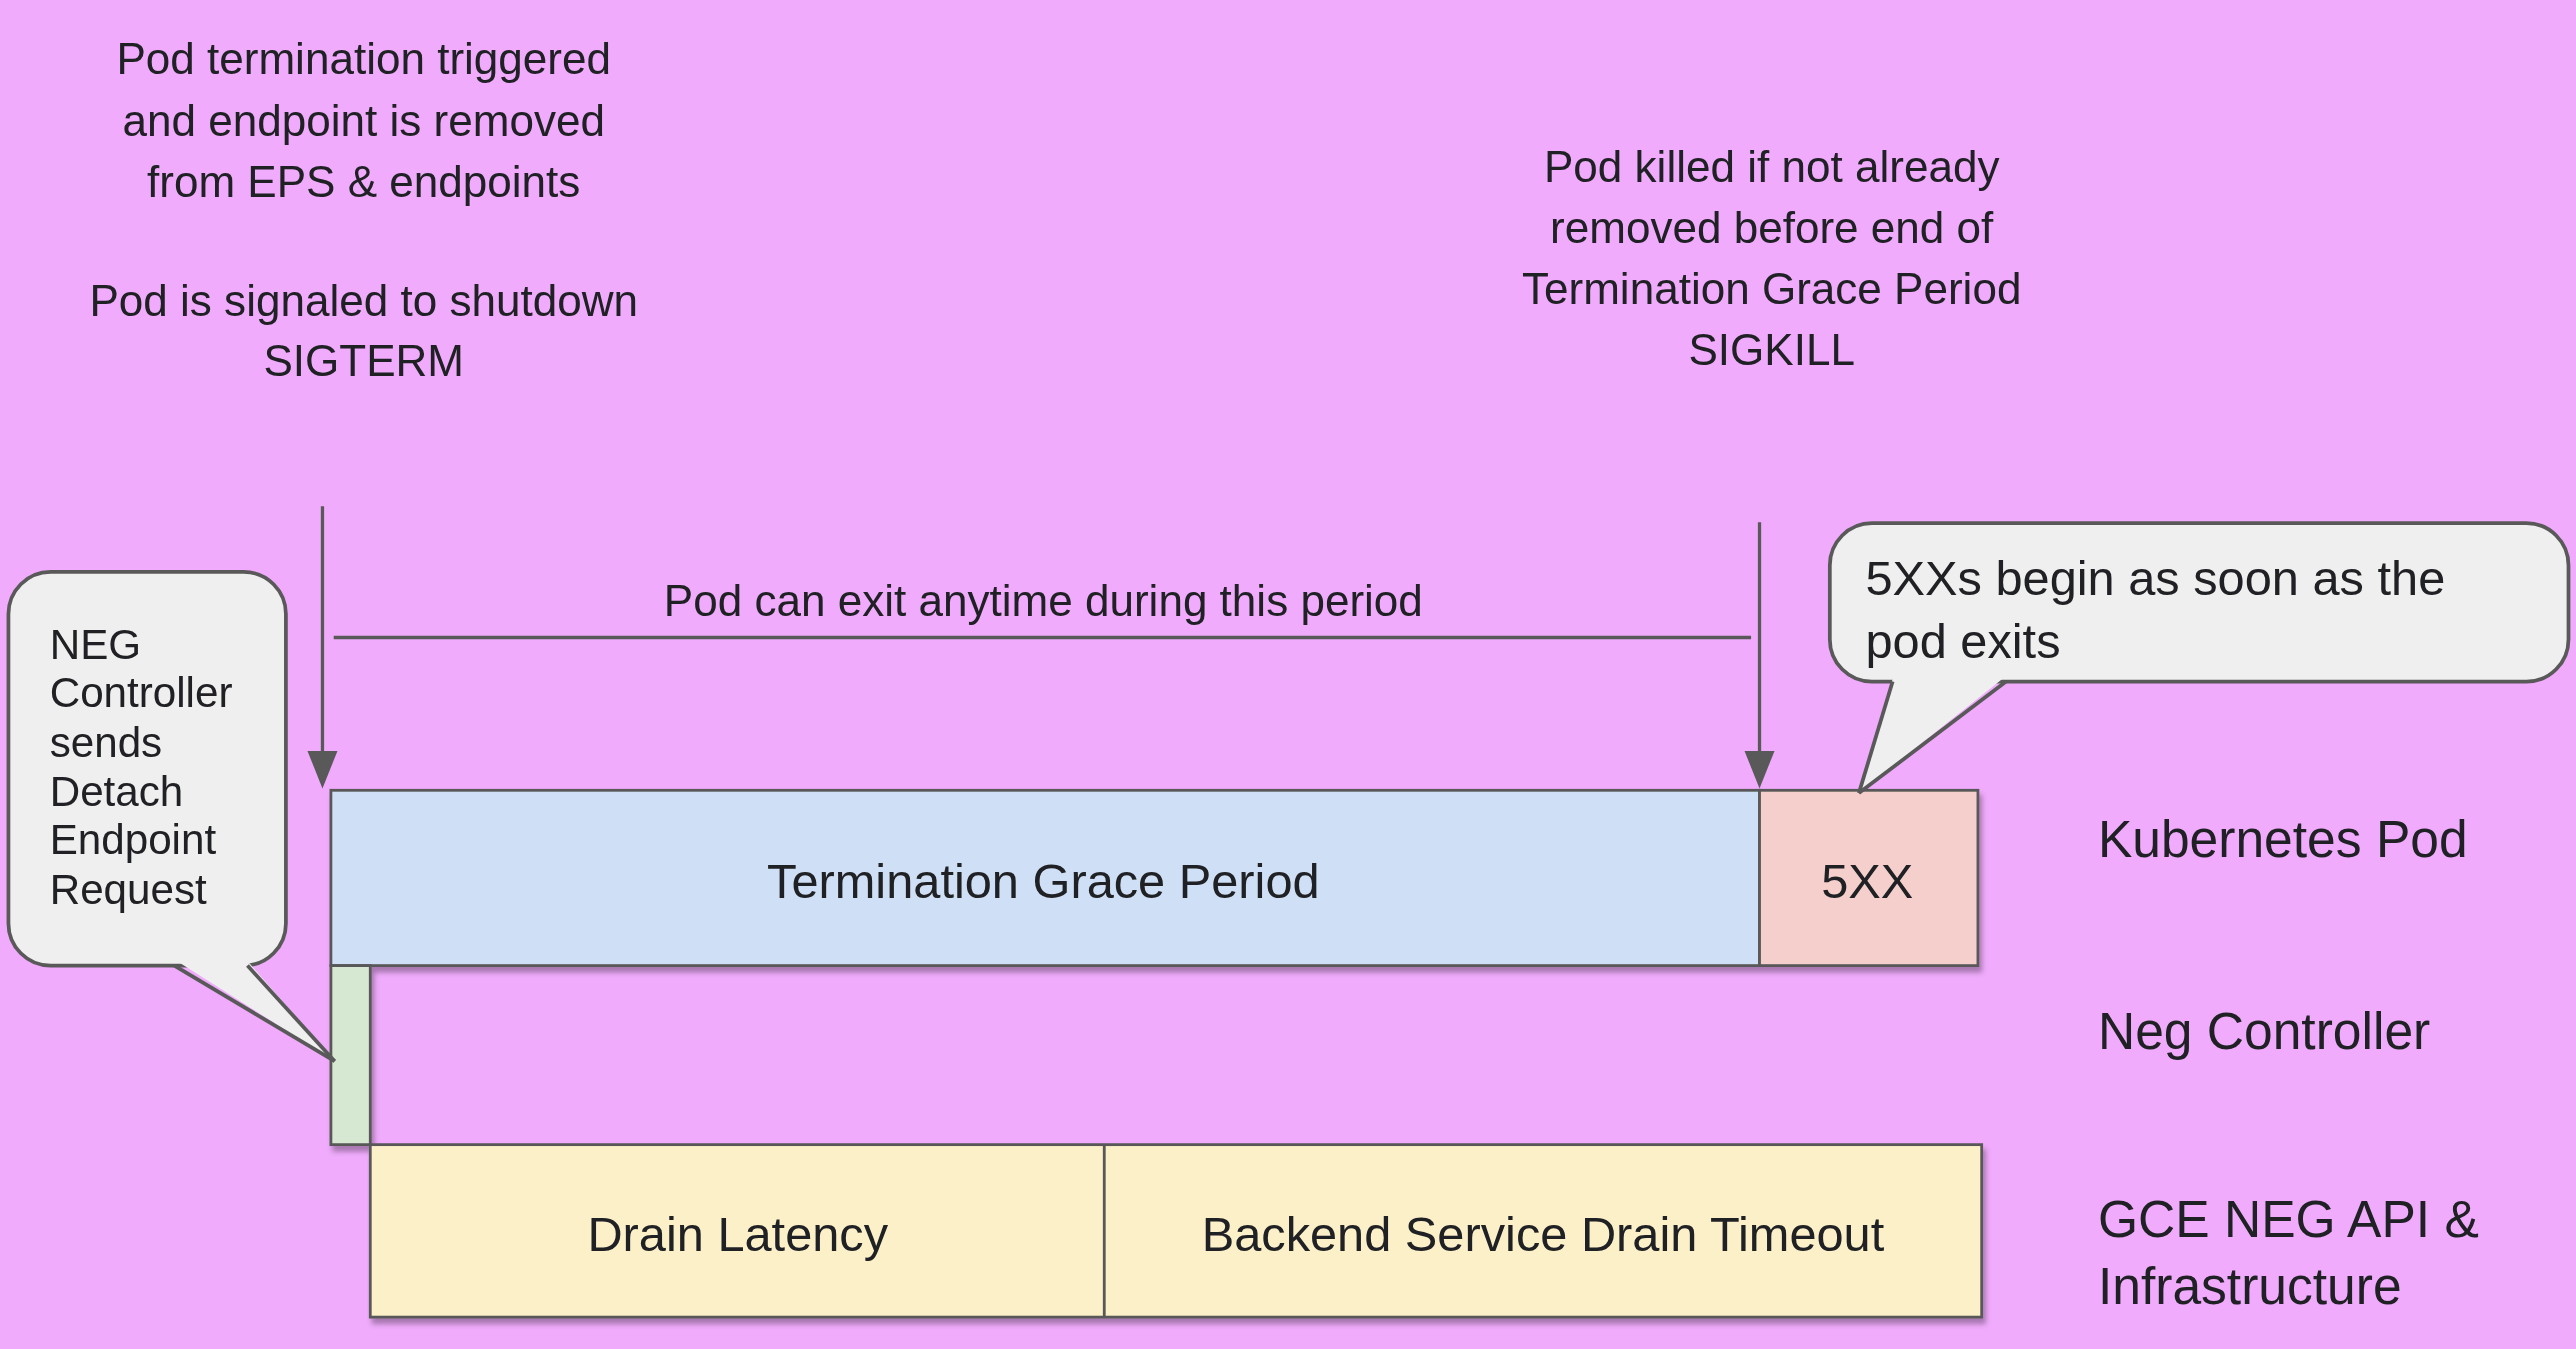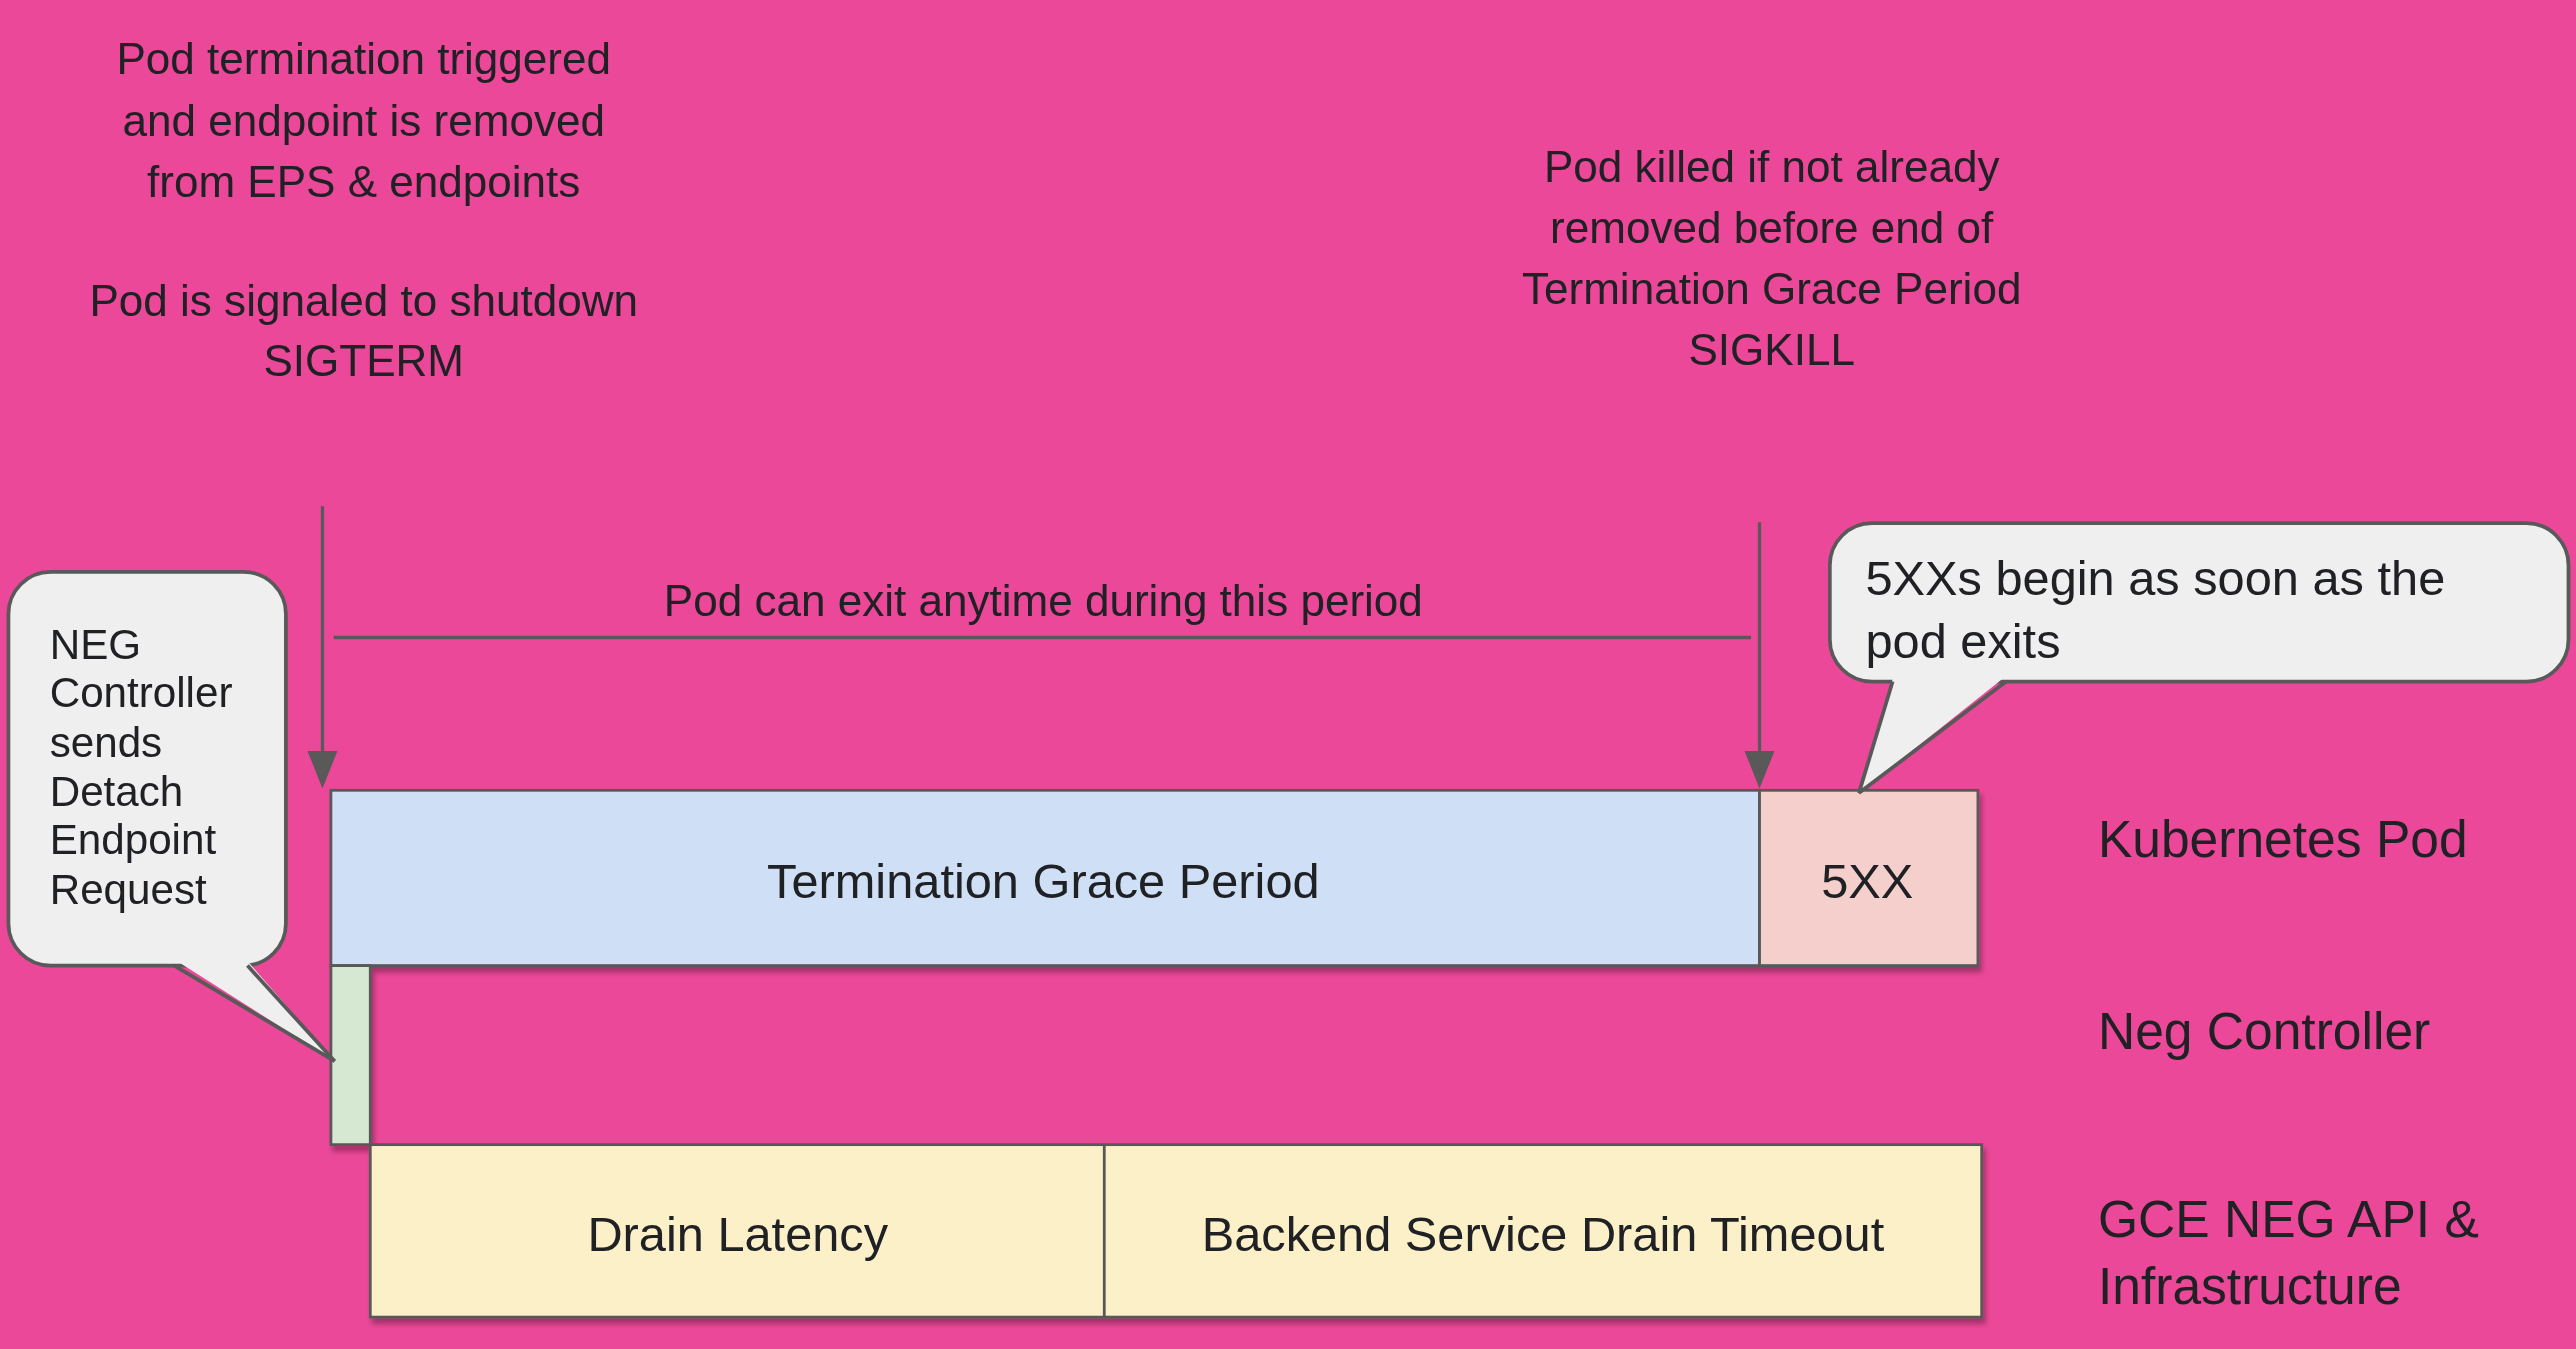--- a/index.html
+++ b/index.html
@@ -3,21 +3,21 @@
 <meta charset="utf-8">
 <style>
   html, body {
     margin: 0;
     padding: 0;
     background: #ffffff;
   }
   .diagram-wrap {
     width: 2576px;
     height: 1350px;
-    background: #ec4899;
+    background: #f0abfc;
     position: relative;
     overflow: hidden;
   }
   svg {
     display: block;
     width: 100%;
     height: 100%;
     font-family: "Liberation Sans", sans-serif;
   }
   text {

